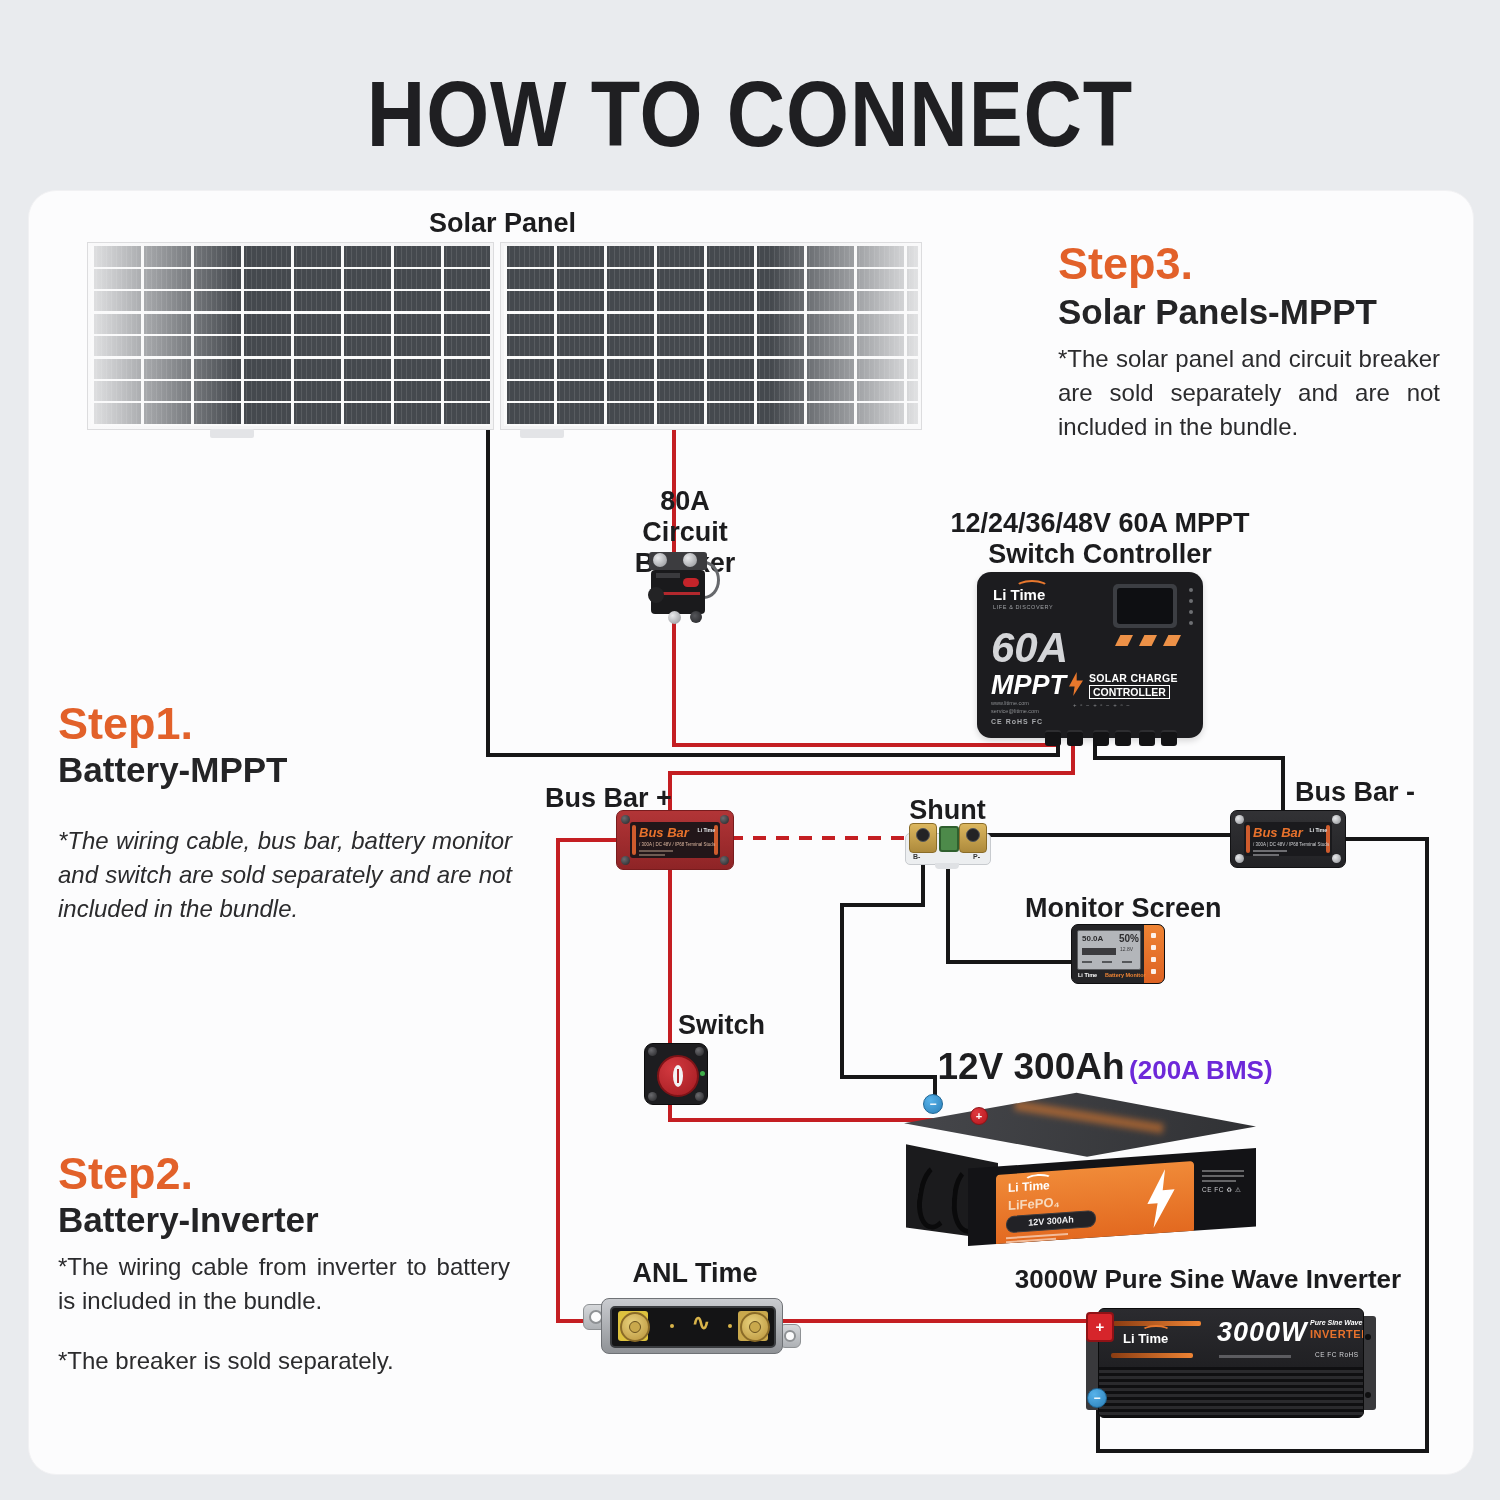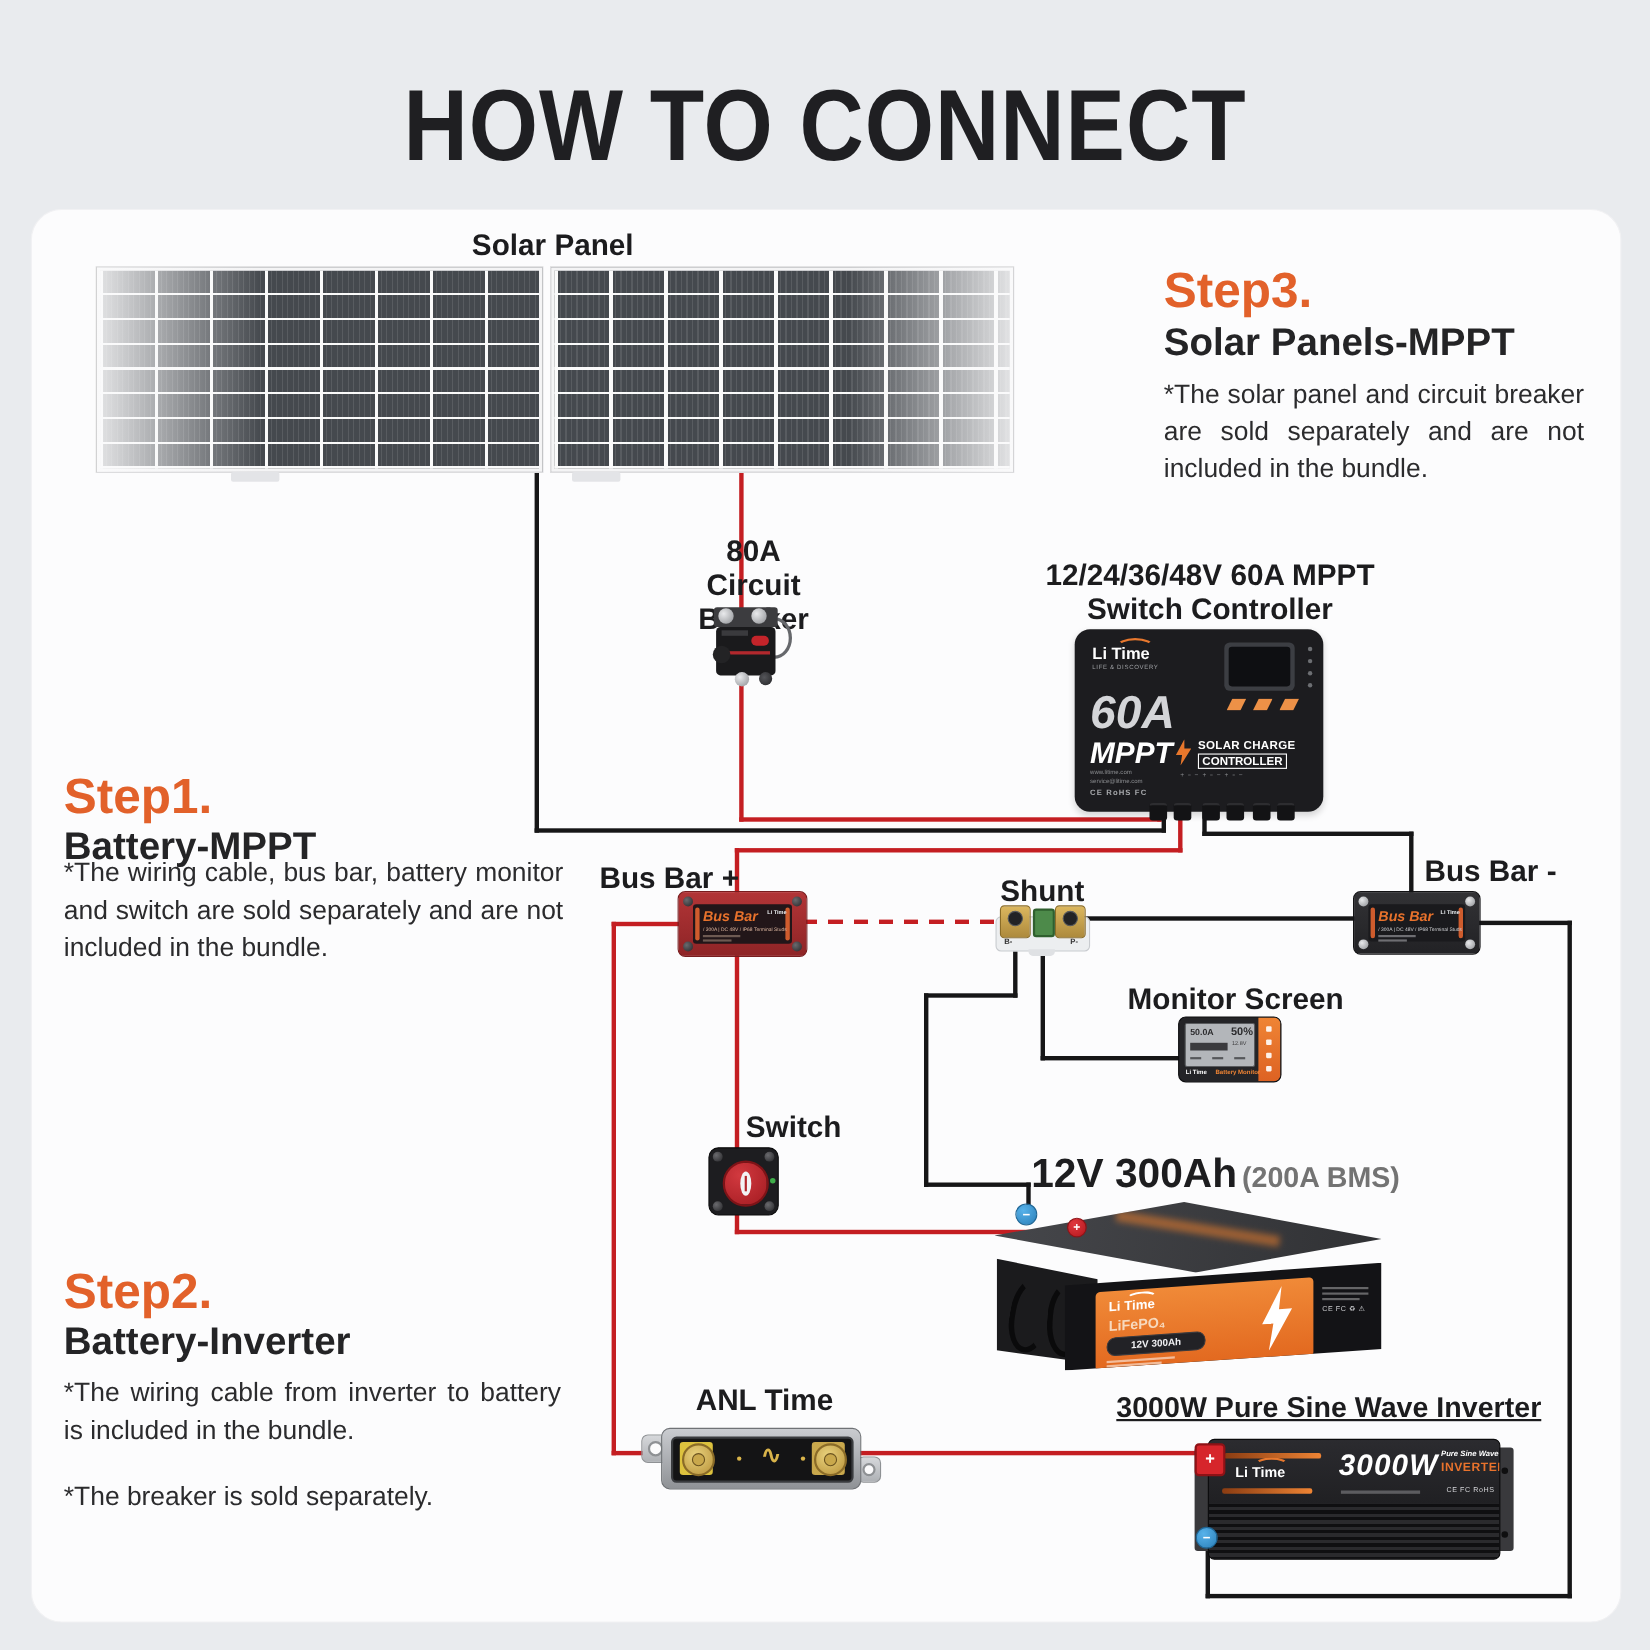--- a/index.html
+++ b/index.html
@@ -158,21 +158,21 @@
 </div>
 
 <div>
   <div class="abs step-h" style="left:1058px;top:238px;">Step3.</div>
   <div class="abs step-s" style="left:1058px;top:292px;">Solar Panels-MPPT</div>
   <div class="abs step-b" style="left:1058px;top:342px;width:382px;">*The solar panel and circuit breaker are sold separately and are not included in the bundle.</div>
 </div>
 <div>
   <div class="abs step-h" style="left:58px;top:698px;">Step1.</div>
   <div class="abs step-s" style="left:58px;top:750px;">Battery-MPPT</div>
-  <div class="abs step-b" style="left:58px;top:777px;width:454px;">*The wiring cable, bus bar, battery monitor and switch are sold separately and are not included in the bundle.</div>
+  <div class="abs step-b" style="left:58px;top:824px;width:454px;font-style:italic;">*The wiring cable, bus bar, battery monitor and switch are sold separately and are not included in the bundle.</div>
 </div>
 <div>
   <div class="abs step-h" style="left:58px;top:1148px;">Step2.</div>
   <div class="abs step-s" style="left:58px;top:1200px;">Battery-Inverter</div>
   <div class="abs step-b" style="left:58px;top:1250px;width:452px;">*The wiring cable from inverter to battery is included in the bundle.</div>
   <div class="abs step-b" style="left:58px;top:1344px;width:452px;text-align:left;">*The breaker is sold separately.</div>
 </div>
 
 <div class="abs lbl ctr" style="left:600px;top:486px;width:170px;">
   <div>80A</div>
@@ -307,21 +307,21 @@
   <div class="knob">
     <div class="koval">
         <span class="kline"></span>
       </div>
   </div>
   <span class="abs" style="left:55px;top:27px;width:5px;height:5px;border-radius:50%;background:#3fae4a;"></span>
 </div>
 
 <div class="abs ctr" style="left:930px;top:1046px;width:350px;white-space:nowrap;">
   <span style="font-size:37px;font-weight:600;color:#1d1d1f;">12V 300Ah</span>
-  <span style="font-size:26px;font-weight:600;color:#737373;">(200A BMS)</span>
+  <span style="font-size:26px;font-weight:600;color:#6d28d9;">(200A BMS)</span>
 </div>
 <div class="abs bat">
   <div class="battop">
       <div class="batglow"></div>
     </div>
   <div class="batleft">
     <span class="cab" style="left:12px;top:26px;transform:rotate(10deg);"></span>
     <span class="cab" style="left:46px;top:30px;transform:rotate(4deg);"></span>
   </div>
   <div class="batfront">
@@ -361,21 +361,21 @@
       <span class="fterm" style="left:128px;">
           <i></i>
         </span>
       <span class="fwave">∿</span>
       <span class="fdot" style="left:58px;"></span>
       <span class="fdot" style="left:116px;"></span>
     </div>
   </div>
 </div>
 
-<div class="abs lbl ctr nw" style="left:1012px;top:1264px;width:392px;font-size:26px;text-decoration:underline;">3000W Pure Sine Wave Inverter</div>
+<div class="abs lbl ctr nw" style="left:1012px;top:1264px;width:392px;font-size:26px;">3000W Pure Sine Wave Inverter</div>
 <div class="abs inv">
   <div class="iflange" style="left:0;">
     <span class="ihole" style="top:16px;"></span>
     <span class="ihole" style="top:74px;"></span>
   </div>
   <div class="iflange" style="left:274px;">
     <span class="ihole" style="top:18px;"></span>
     <span class="ihole" style="top:76px;"></span>
   </div>
   <div class="ibody">

